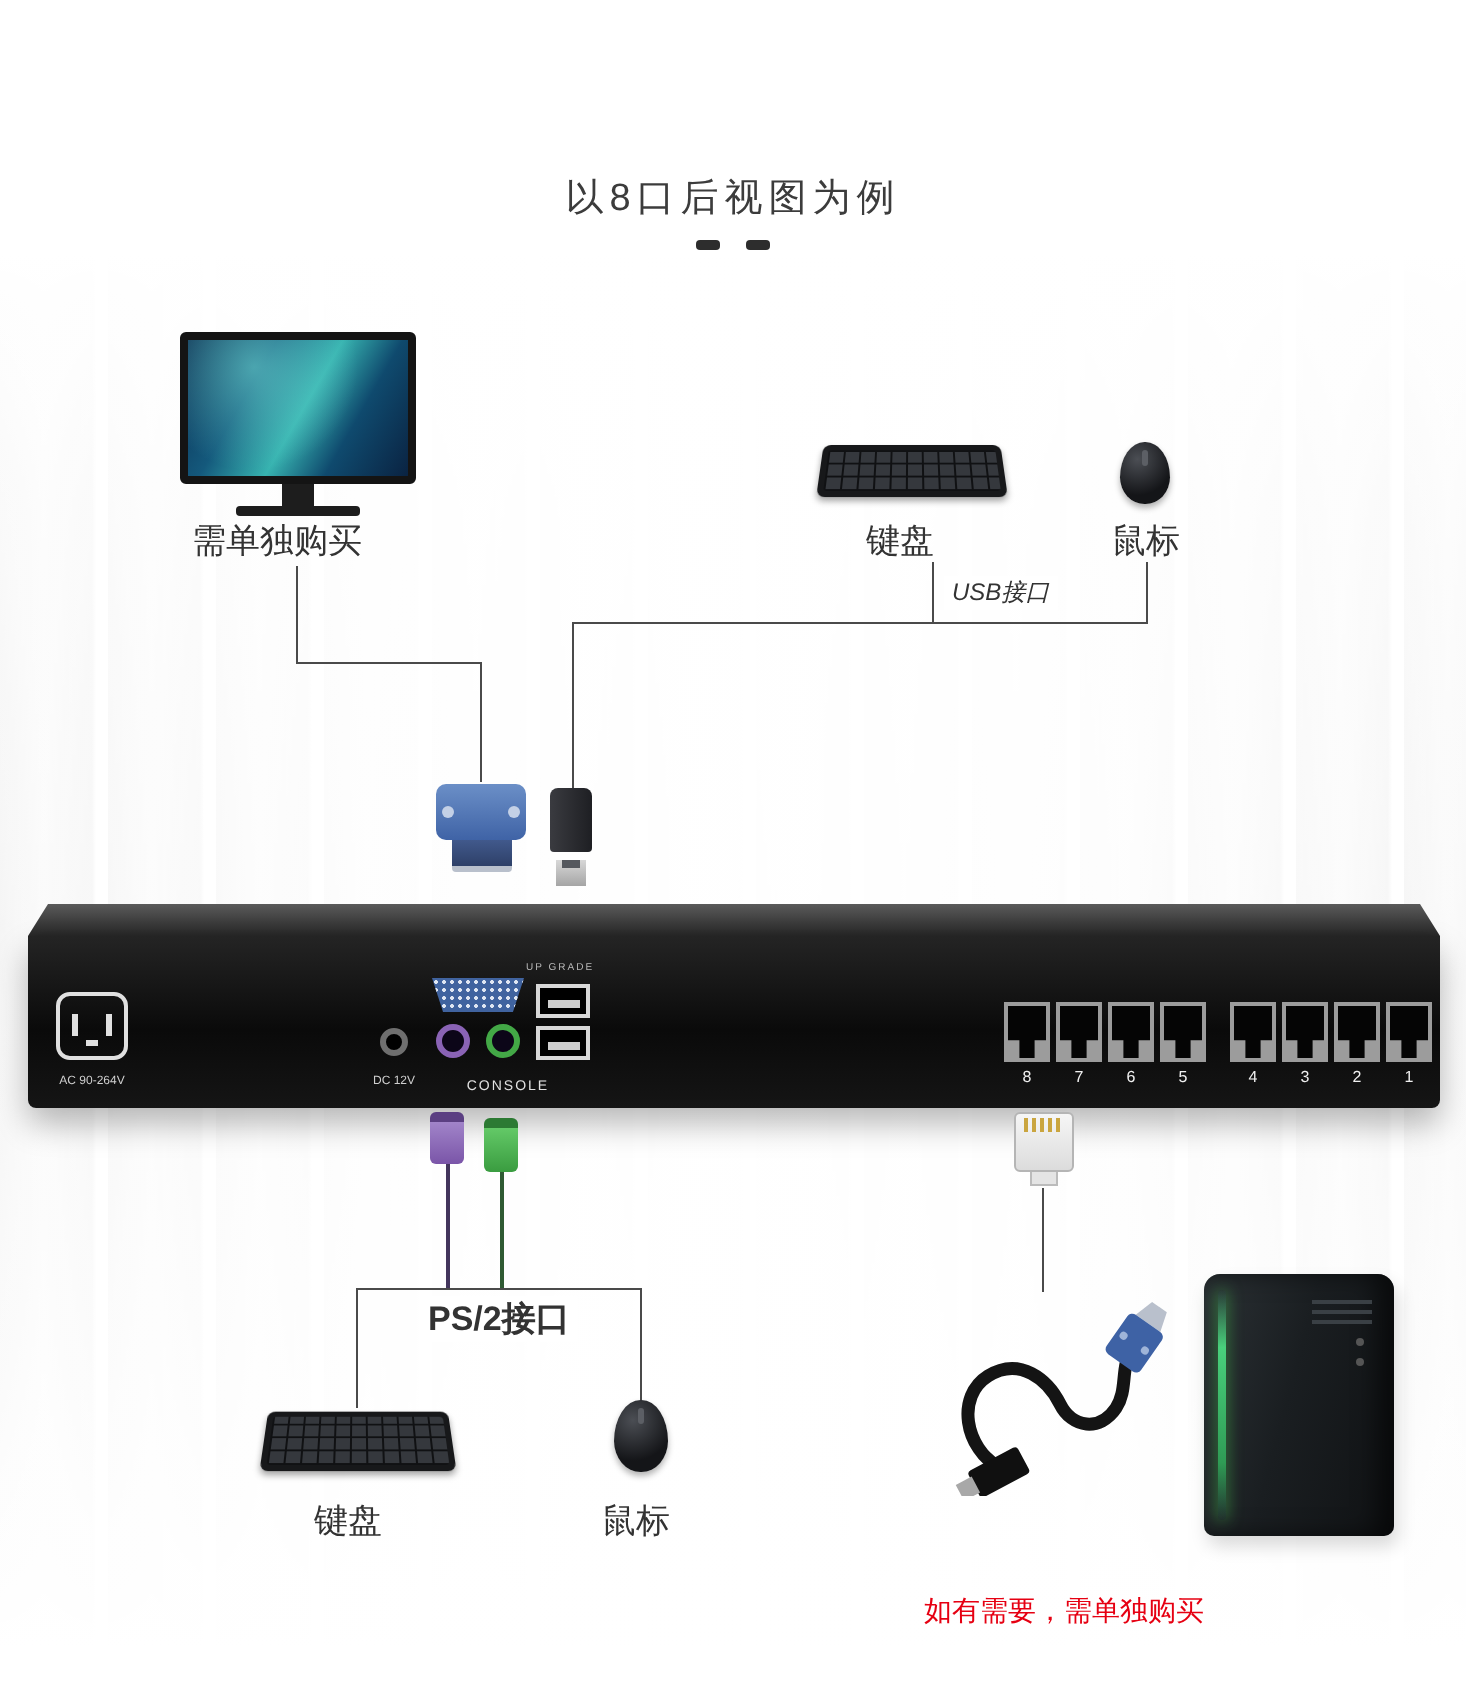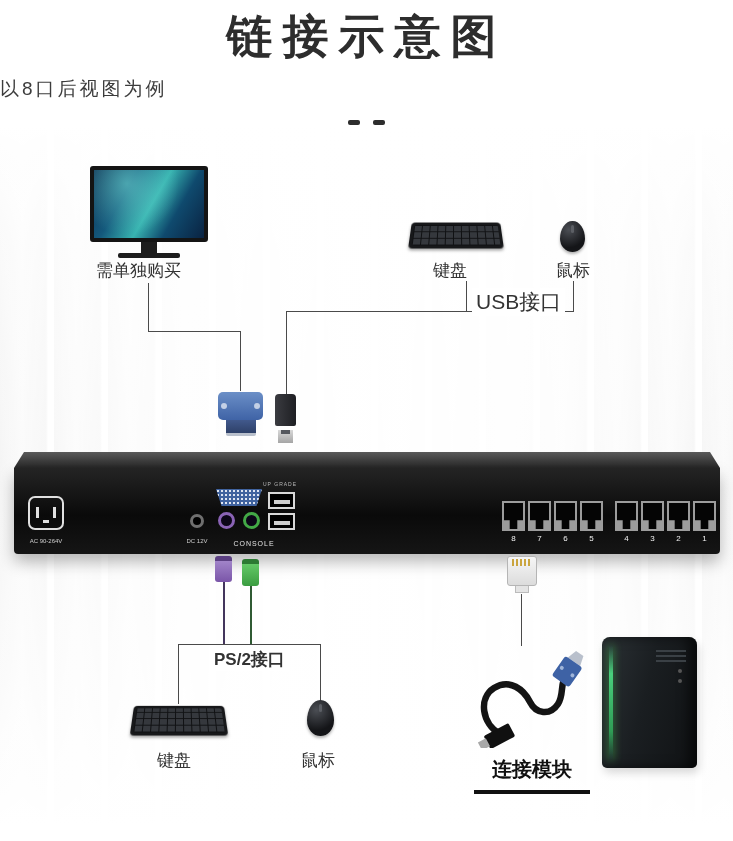--- a/index.html
+++ b/index.html
@@ -15,21 +15,21 @@
   }
   .bg-fade { position:absolute; inset:0;
     background:
       linear-gradient(90deg, rgba(255,255,255,0.25) 0%, rgba(255,255,255,0.88) 28%, rgba(255,255,255,0.96) 50%, rgba(255,255,255,0.88) 72%, rgba(255,255,255,0.25) 100%),
       linear-gradient(180deg, #ffffff 0%, #ffffff 15%, rgba(255,255,255,0.70) 30%, rgba(255,255,255,0.45) 55%, rgba(255,255,255,0.75) 80%, #ffffff 98%);
   }
   .label { position:absolute; font-size:17px; color:#333; white-space:nowrap; }
 
   .title { position:absolute; top:6px; left:0; right:0; text-align:center;
     font-size:46px; font-weight:700; color:#2d2d2d; letter-spacing:10px; }
-  .subtitle { position:absolute; top:76px; left:0; right:0; 
+  .subtitle { position:absolute; top:86px; left:0; right:0; text-align:center;
     font-size:19px; color:#3c3c3c; letter-spacing:3px; }
   .dashes { position:absolute; top:120px; left:0; right:0; display:flex; justify-content:center; gap:13px; }
   .dash { width:12px; height:5px; background:#2d2d2d; border-radius:2px; }
 
   
   .ln { position:absolute; background:#4a4a4a; }
 
   
   .monitor { position:absolute; left:90px; top:166px; width:118px; }
   .monitor-screen { width:118px; height:76px; border:4px solid #141414; border-radius:3px;
@@ -157,21 +157,20 @@
   .tower-dot { position:absolute; width:4px; height:4px; border-radius:50%; background:#555; right:15px; }
   .tower-dot.d1 { top:32px; } .tower-dot.d2 { top:42px; }
 </style>
 </head>
 <body>
 
 <div class="stage">
   <div class="bg-stripes"></div>
   <div class="bg-fade"></div>
 
-  <div class="title">链接示意图</div>
   <div class="subtitle">以8口后视图为例</div>
   <div class="dashes">
     <span class="dash"></span>
     <span class="dash"></span>
   </div>
 
   <div class="ln" style="left:148px;top:283px;width:1px;height:49px;"></div>
   <div class="ln" style="left:148px;top:331px;width:93px;height:1px;"></div>
   <div class="ln" style="left:240px;top:331px;width:1px;height:60px;"></div>
   <div class="ln" style="left:466px;top:281px;width:1px;height:31px;"></div>
@@ -195,21 +194,21 @@
   <div class="kbd kbd-top">
     <div class="kbd-keys"></div>
   </div>
   <div class="label" style="left:433px;top:259px;">键盘</div>
 
   <div class="mouse mouse-top">
     <div class="mouse-wheel"></div>
   </div>
   <div class="label" style="left:556px;top:259px;">鼠标</div>
 
-  <div class="label label-with-bg" style="left:472px;top:288px;font-size:21px;">USB接口</div>
+  <div class="label label-with-bg" style="left:472px;top:288px;font-size:12px;font-style:italic;">USB接口</div>
 
   <div class="vga-plug">
     <div class="vga-body">
       <span class="vga-screw l"></span>
       <span class="vga-screw r"></span>
     </div>
     <div class="vga-nose"></div>
   </div>
 
   <div class="usb-plug">
@@ -335,21 +334,21 @@
         <rect x="4" y="87" width="9" height="9" fill="#a8a8a8"></rect>
       </g>
       <g transform="rotate(35 95 24)">
         <polygon points="88,16 103,16 100,6 91,6" fill="#b9c0cc"></polygon>
         <rect x="85" y="16" width="21" height="24" rx="3" fill="#3e62a5"></rect>
         <circle cx="89" cy="28" r="2" fill="#9fb4d8"></circle>
         <circle cx="102" cy="28" r="2" fill="#9fb4d8"></circle>
       </g>
     </svg>
   </div>
-  <div class="module-label">连接模块</div>
+  <div class="module-note">如有需要，需单独购买</div>
 
   <div class="tower">
     <div class="tower-strip"></div>
     <div class="tower-vents"></div>
     <div class="tower-dot d1"></div>
     <div class="tower-dot d2"></div>
   </div>
 </div>
 
 </body></html>

